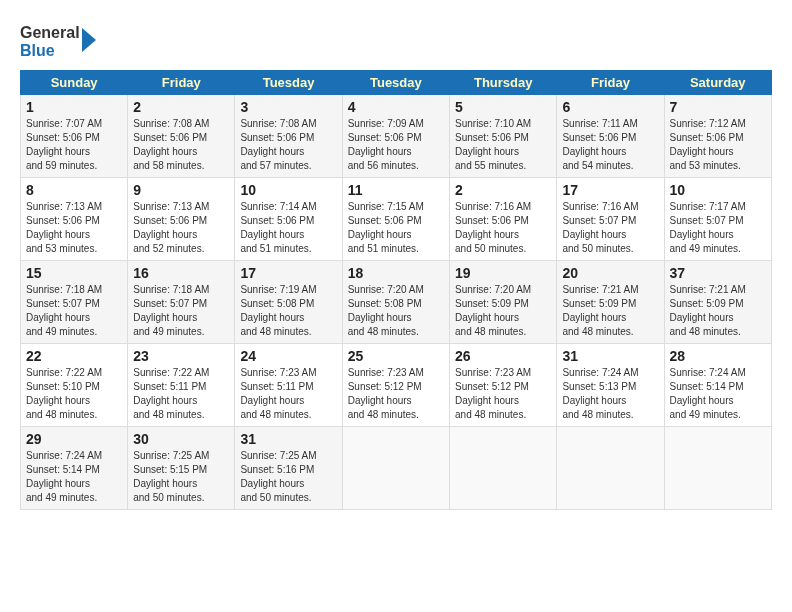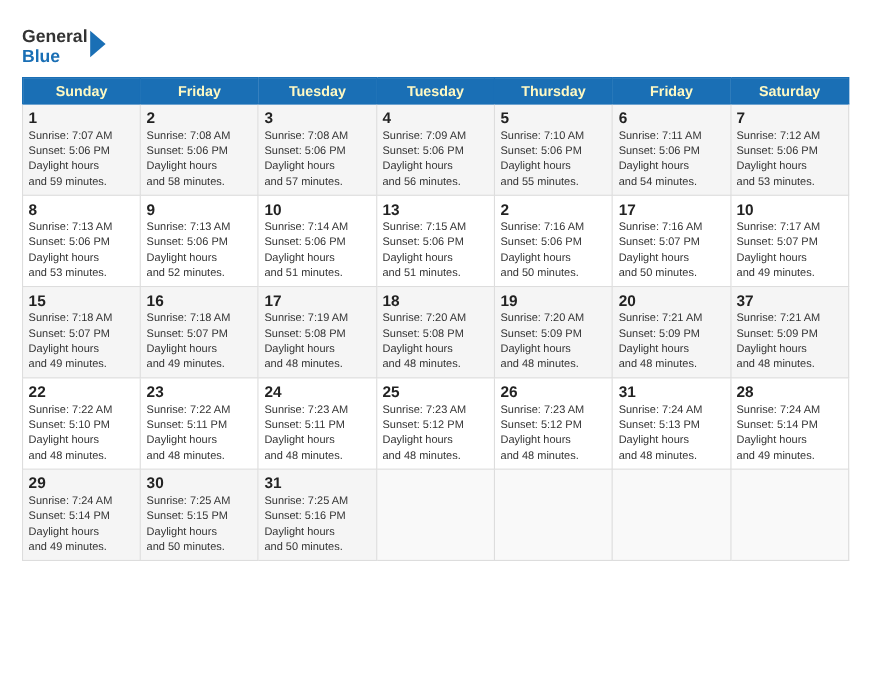--- a/index.html
+++ b/index.html
@@ -199,21 +199,21 @@
         <td>
           <span class="day-number">10</span>
           <span class="day-info">
             Sunrise: 7:14 AM<br>
             Sunset: 5:06 PM<br>
             Daylight hours<br>
             and 51 minutes.
           </span>
         </td>
         <td>
-          <span class="day-number">13</span>
+          <span class="day-number">11</span>
           <span class="day-info">
             Sunrise: 7:15 AM<br>
             Sunset: 5:06 PM<br>
             Daylight hours<br>
             and 51 minutes.
           </span>
         </td>
         <td>
           <span class="day-number">2</span>
           <span class="day-info">

